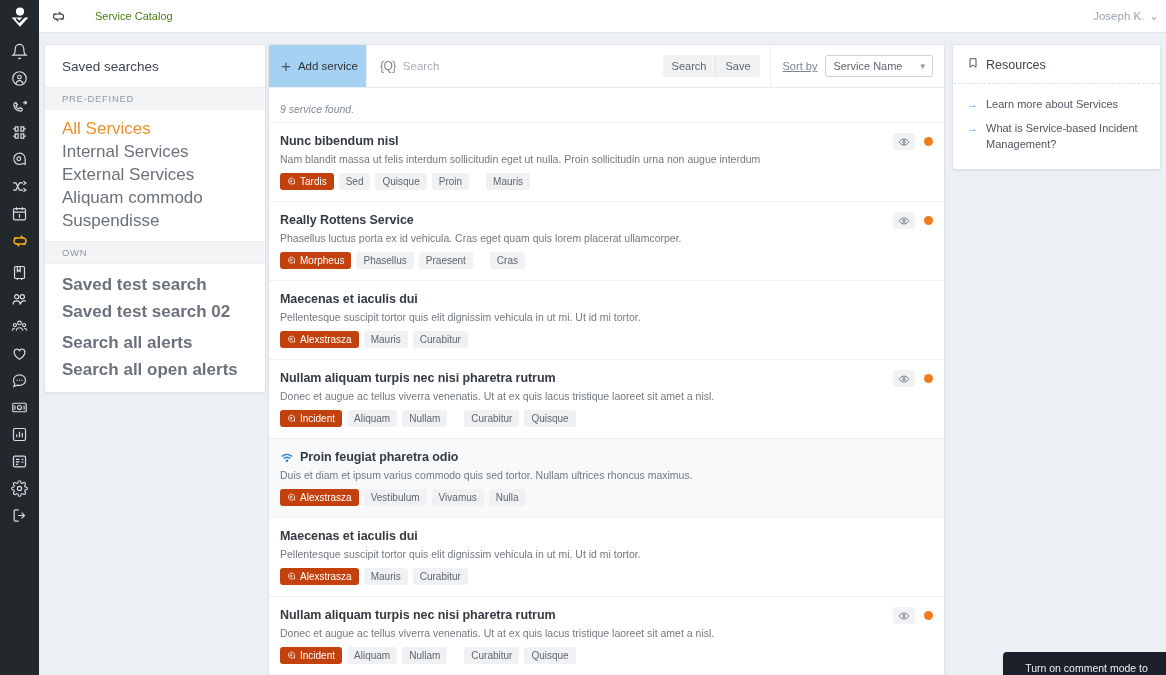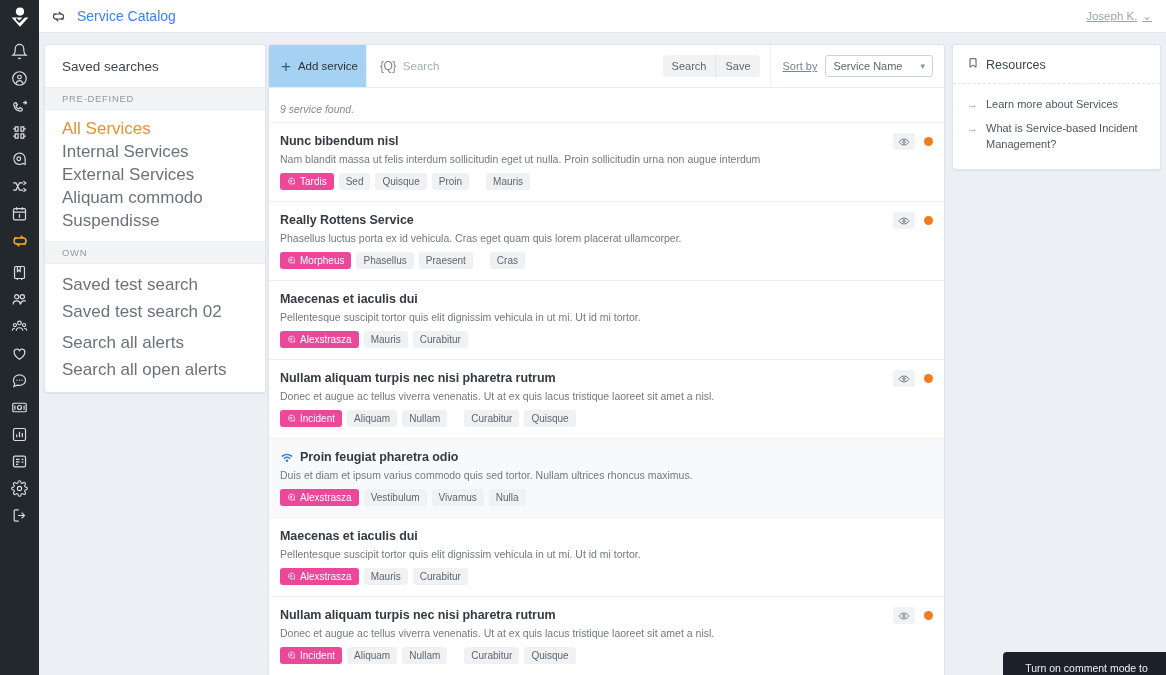--- a/index.html
+++ b/index.html
@@ -31,26 +31,26 @@
   #rail .rail-gap { height: 5px; }
 
   
   #topbar {
     position: absolute; left: 39px; top: 0; width: 1127px; height: 33px;
     background: #ffffff; border-bottom: 1px solid #e4e7eb;
     display: flex; align-items: center;
   }
   #topbar .refresh-icon { margin-left: 12px; color: #3d444b; display: flex; }
   #topbar .app-title {
-    margin-left: 11px; font-size: 14px; color: #3b82f6; font-weight: 400;
+    margin-left: 29px; font-size: 11px; color: #4d7c0f; font-weight: 400;
   }
   #topbar .user {
-    margin-left: auto; margin-right: 14px;
+    margin-left: auto; margin-right: 7px;
     font-size: 11.5px; color: #9aa3ad;
-    display: flex; align-items: center; gap: 5px; text-decoration: underline;
+    display: flex; align-items: center; gap: 5px;
   }
 
   
   #page { position: absolute; left: 39px; top: 33px; width: 1127px; height: 596px; }
 
   .card {
     background: #fff;
     border: 1px solid #e0e4e8;
     border-radius: 3px;
     box-shadow: 0 1px 2px rgba(20,30,45,.06);
@@ -68,21 +68,21 @@
     background: #f3f4f6; border-top: 1px solid #eceef0; border-bottom: 1px solid #eceef0;
     padding: 5px 17px 5px 17px;
     font-size: 9.5px; letter-spacing: .7px; color: #9198a1; font-weight: 400;
   }
   #saved .items { padding: 7px 0 9px 0; }
   #saved .item {
     padding: 3px 17px; font-size: 17px; color: #6b727b; line-height: 17px;
     cursor: pointer;
   }
   #saved .item.active { color: #e8912d; }
-  #saved .items.own .item { padding-top: 5px; padding-bottom: 5px; }
+  #saved .items.own .item { padding-top: 5px; padding-bottom: 5px; font-weight: bold; }
   #saved .items.own .spacer { height: 4px; }
 
   
   #main {
     position: absolute; left: 229px; top: 11px; width: 677px; height: 700px;
     overflow: hidden;
   }
   #toolbar {
     height: 43px; display: flex; align-items: stretch;
     border-bottom: 1px solid #eaedf0;
@@ -145,21 +145,21 @@
     display: flex; align-items: flex-end; gap: 6px; letter-spacing: -.05px;
   }
   .srv .title .wifi-icon { display: flex; align-items: center; }
   .srv .desc { font-size: 10.5px; color: #73797f; margin-top: 5px; }
   .srv .tags { margin-top: 8px; display: flex; align-items: center; gap: 5px; }
   .srv .tag {
     background: #f0f1f3; border-radius: 3px; padding: 3px 7px;
     font-size: 10px; color: #5f666e;
   }
   .srv .tag.primary {
-    background: #ec4899; color: #fff;
+    background: #c2410c; color: #fff;
     display: flex; align-items: center; gap: 4px;
   }
   .srv .tag.gap { margin-left: 12px; }
   .srv .actions {
     position: absolute; right: 11px; top: 10px;
     display: flex; align-items: center; gap: 9px;
   }
   .srv .eye {
     width: 22px; height: 17px; background: #f1f2f4; border-radius: 3px;
     display: flex; align-items: center; justify-content: center;

